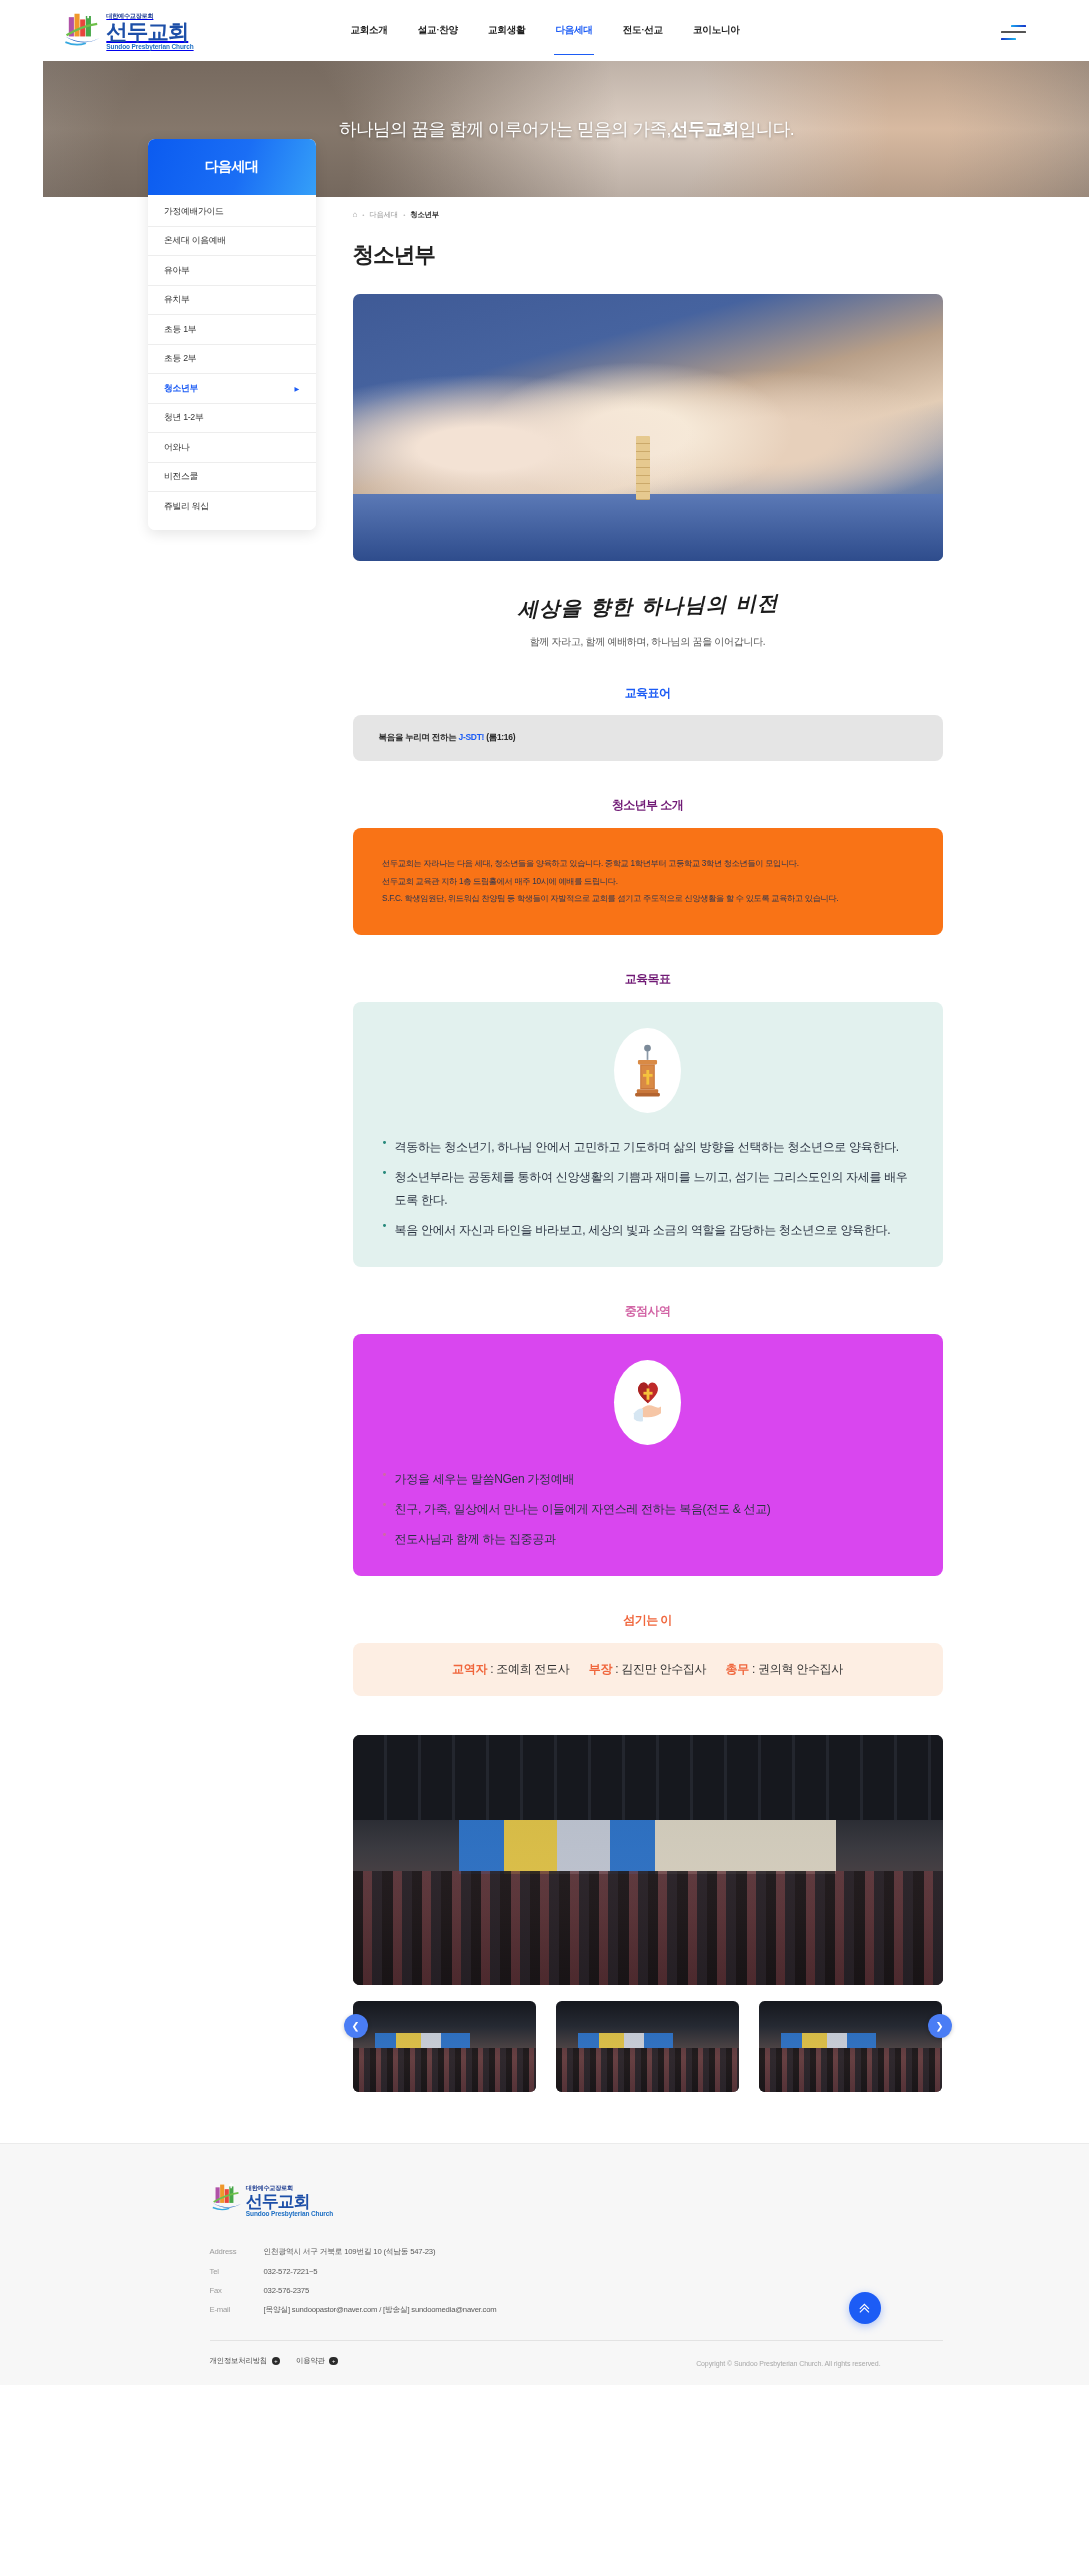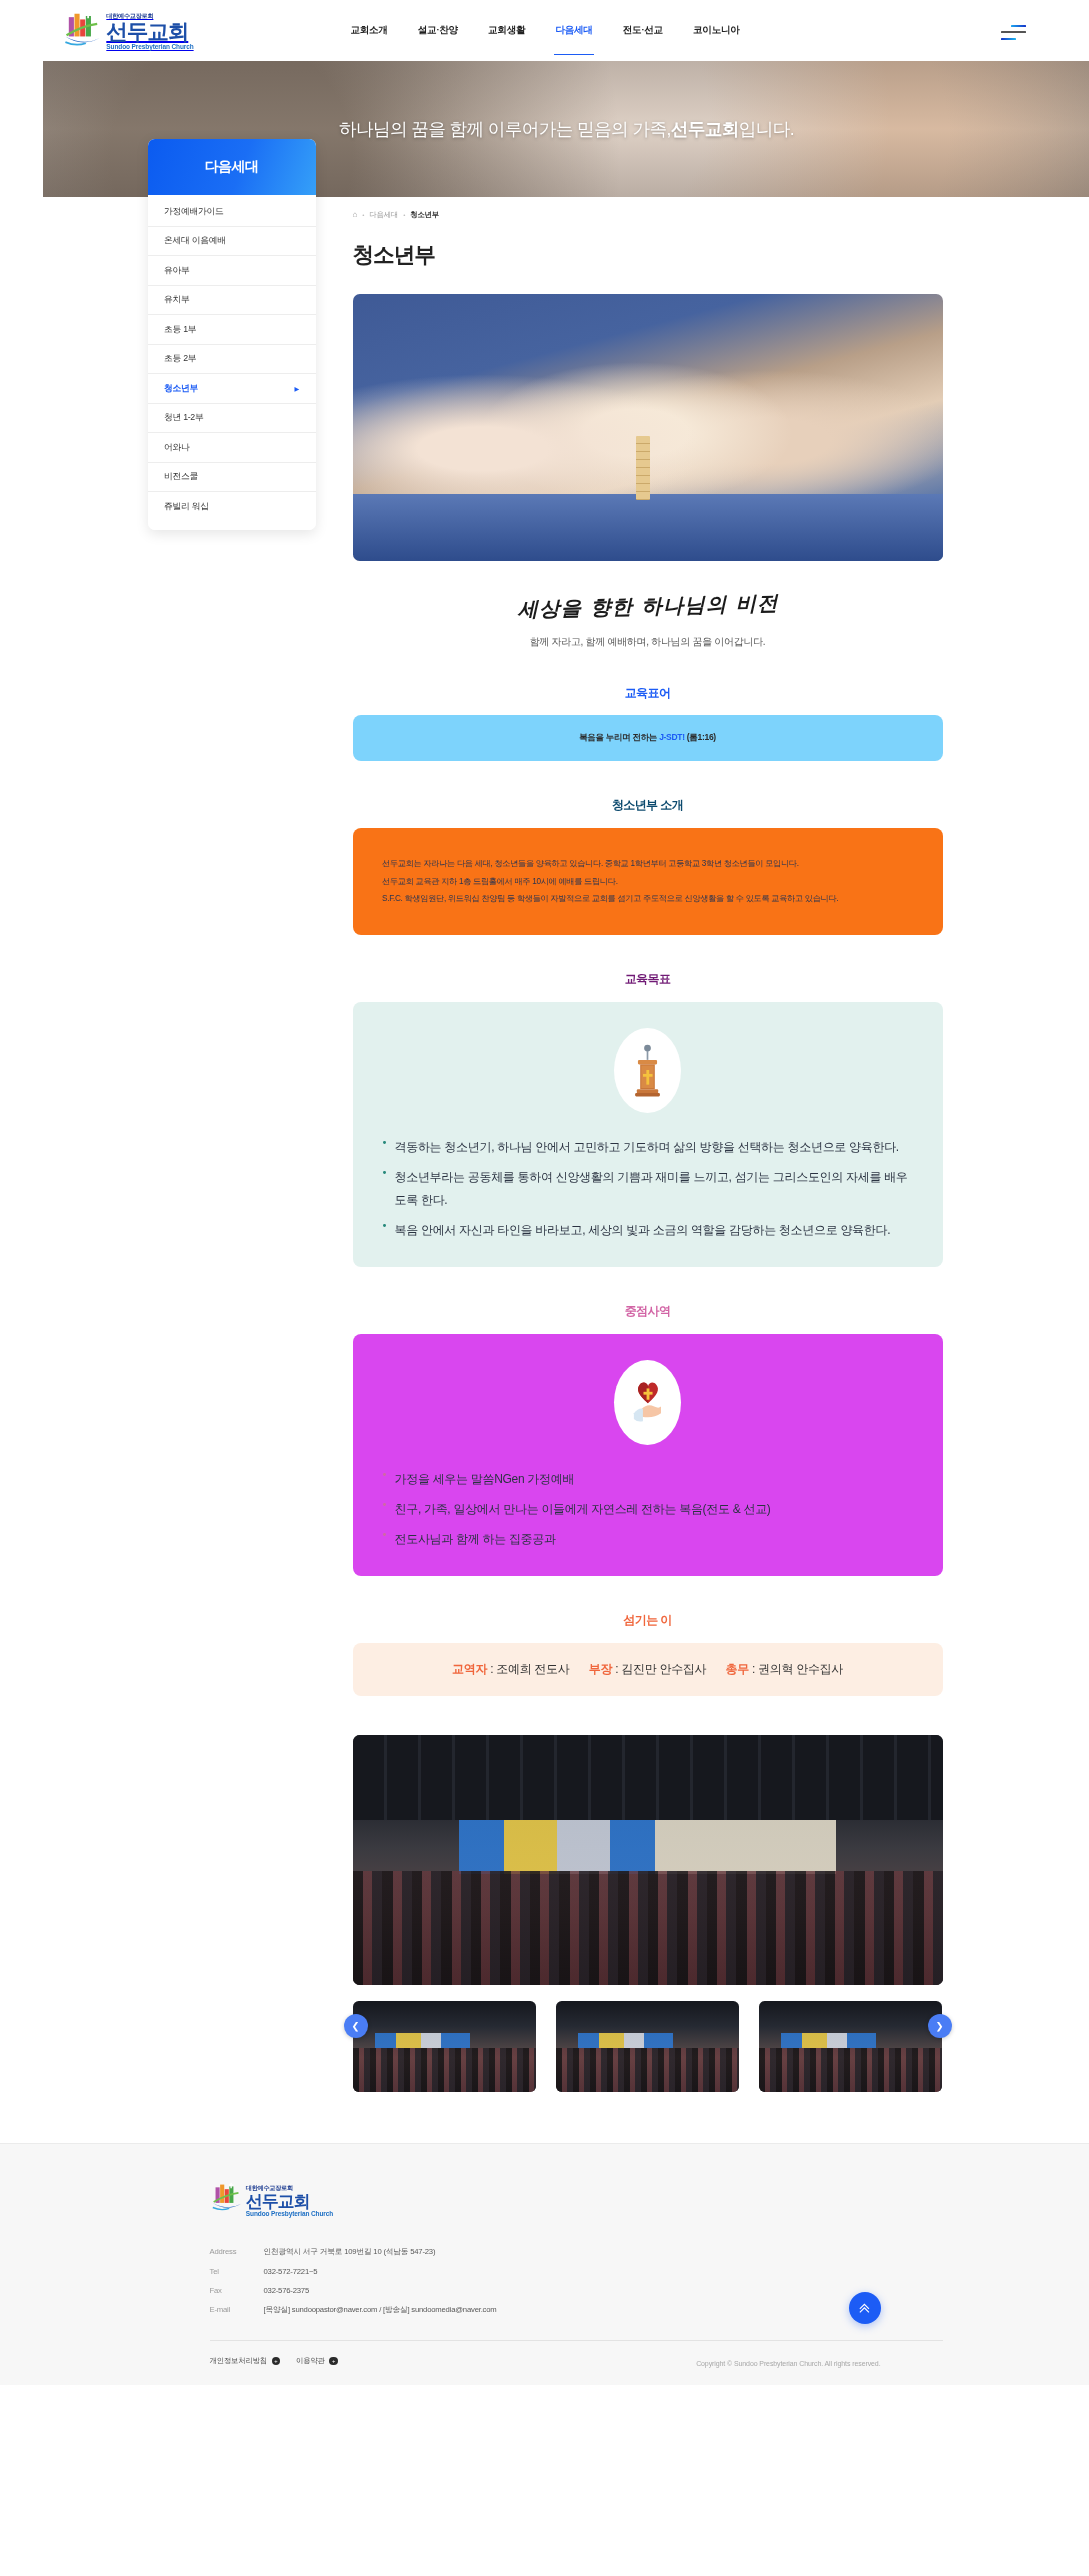--- a/index.html
+++ b/index.html
@@ -136,21 +136,21 @@
   }
 
   
   .sec { margin-top:36px; }
   .sec-title {
     text-align:center; font-size:12px; font-weight:800; letter-spacing:-0.6px; margin-bottom:13.6px;
   }
   .sec-box { border-radius:8px; padding:17px 26px; }
 
   .box-motto {
-    background:#7dd3fc; min-height:42px; display:flex; align-items:center; justify-content:center;
+    background:#e5e5e5; min-height:42px; display:flex; align-items:center; justify-content:flex-start;
   }
   .motto-text { font-size:8.5px; font-weight:700; color:#2b2b2b; letter-spacing:-0.3px; }
   .motto-text .hl { color:#1c5cf5; }
 
   .box-intro { background:#f97316; padding:27px 29.5px; }
   .intro-p {
     font-size:8.2px; color:#2c3550; letter-spacing:-0.3px; line-height:2.15;
   }
 
   .box-goal { background:#e2f1ee; padding:23px 29.5px 25px; }
@@ -366,21 +366,21 @@
       <section class="sec">
         <div class="sec-title" style="color:#1c5cf5">교육표어</div>
         <div class="sec-box box-motto">
           <div class="motto-text">
             <span>복음을 누리며 전하는 </span><span class="hl">J-SDT!</span><span> (롬1:16)</span>
           </div>
         </div>
       </section>
 
       <section class="sec">
-        <div class="sec-title" style="color:#0c4a6e">청소년부 소개</div>
+        <div class="sec-title" style="color:#701a75">청소년부 소개</div>
         <div class="sec-box box-intro">
           <p class="intro-p">선두교회는 자라나는 다음 세대, 청소년들을 양육하고 있습니다. 중학교 1학년부터 고등학교 3학년 청소년들이 모입니다.</p>
           <p class="intro-p">선두교회 교육관 지하 1층 드림홀에서 매주 10시에 예배를 드립니다.</p>
           <p class="intro-p">S.F.C. 학생임원단, 위드워십 찬양팀 등 학생들이 자발적으로 교회를 섬기고 주도적으로 신앙생활을 할 수 있도록 교육하고 있습니다.</p>
         </div>
       </section>
 
       <section class="sec">
         <div class="sec-title" style="color:#701a75">교육목표</div>
         <div class="sec-box box-goal">

